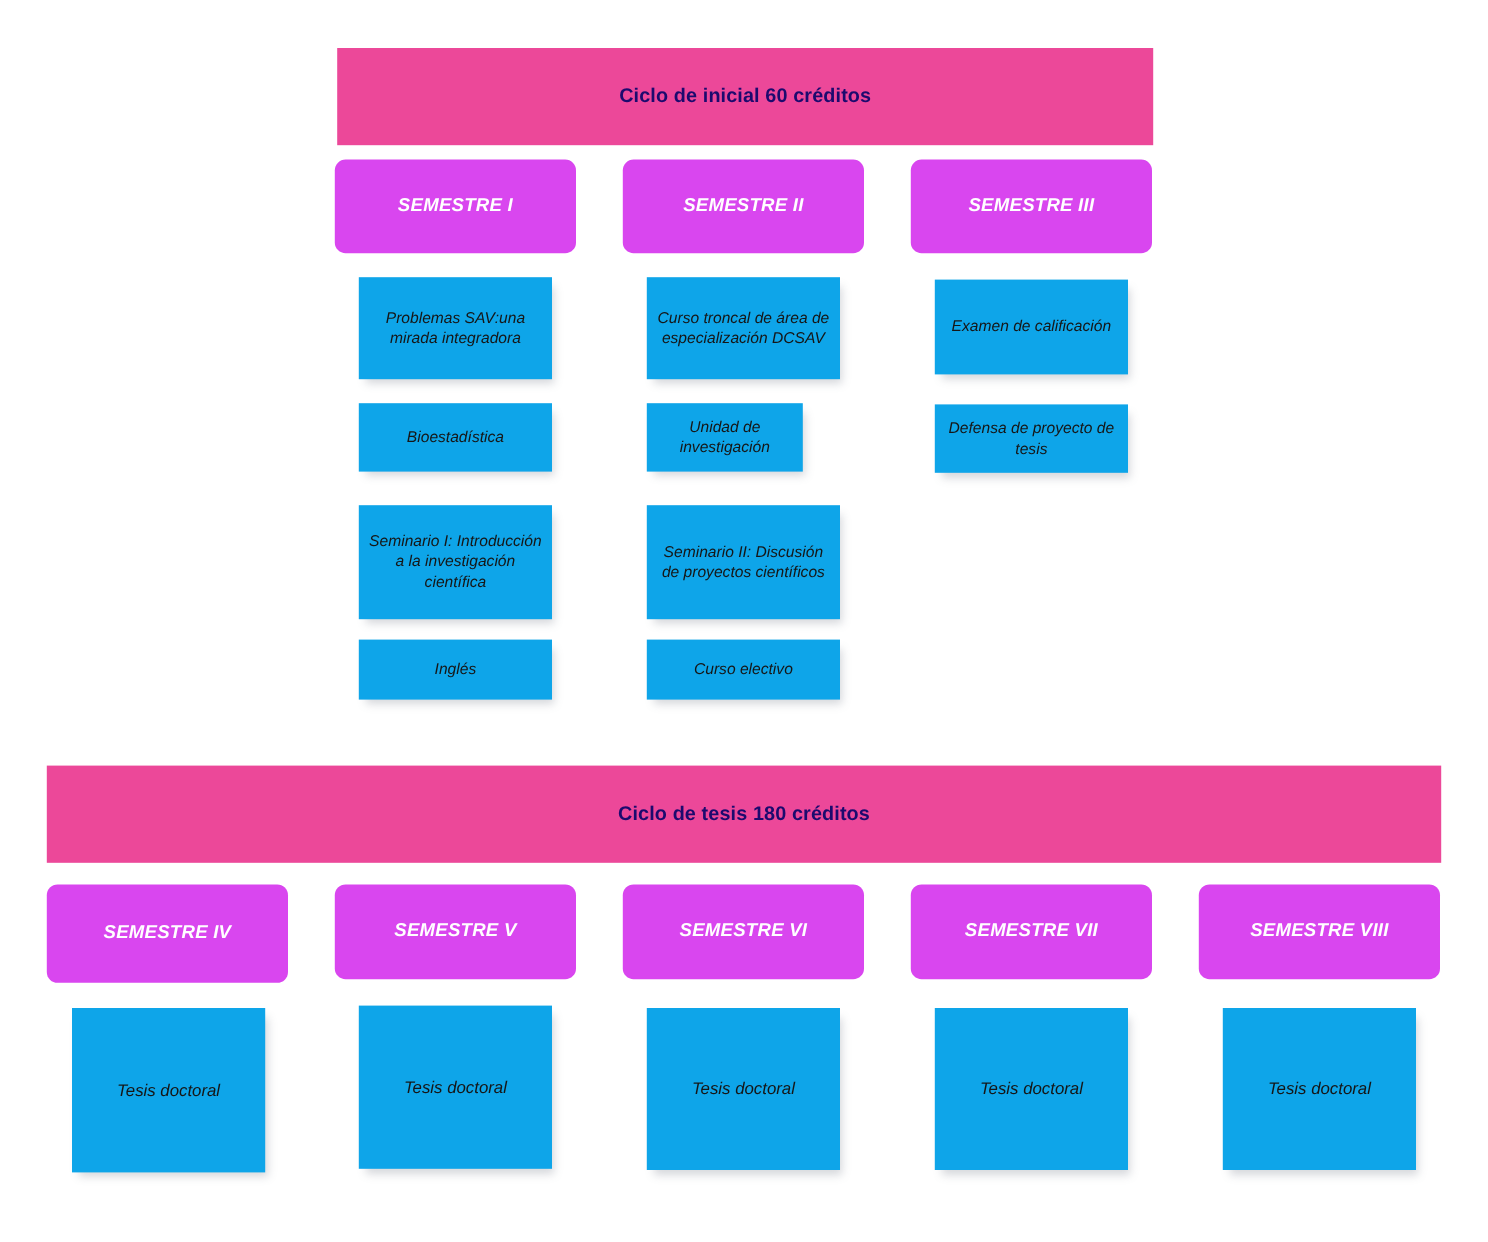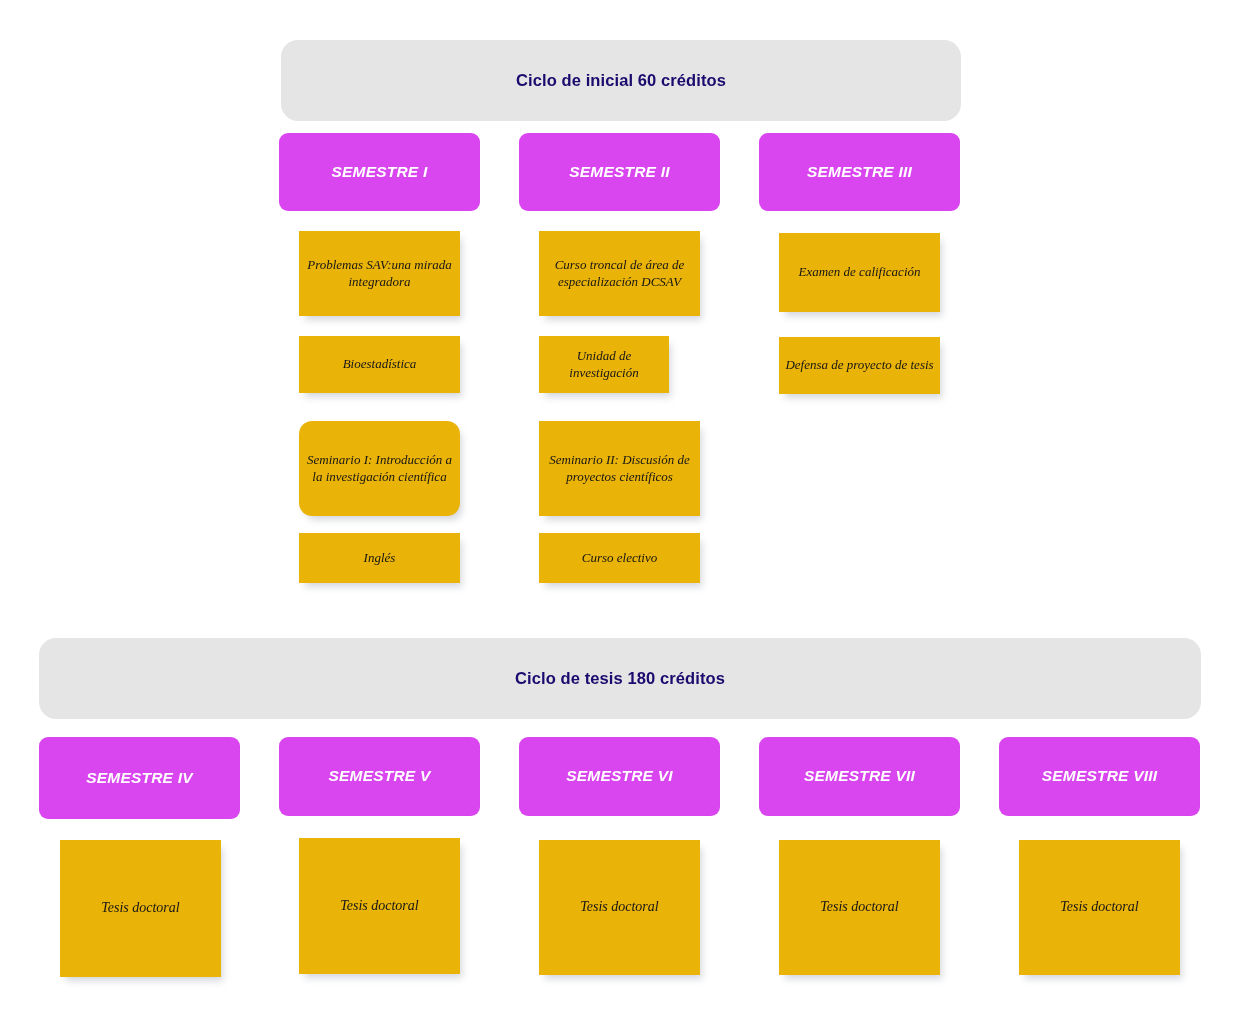--- a/index.html
+++ b/index.html
@@ -20,22 +20,22 @@
   #diagram {
     position: absolute;
     left: 0; top: 0;
     width: 1240px;
     height: 1035px;
   }
 
   
   .cycle-banner {
     position: absolute;
-    background: #e5e5e5;
-    border-radius: 17px;
+    background: #ec4899;
+    border-radius: 0;
     display: flex;
     align-items: center;
     justify-content: center;
     box-sizing: border-box;
   }
   .cycle-banner-label {
     color: #1c0a6e;
     font-size: 16.5px;
     font-weight: bold;
     letter-spacing: 0.1px;
@@ -59,29 +59,28 @@
     font-weight: bold;
     font-style: italic;
     text-align: center;
     letter-spacing: 0.2px;
     line-height: 1.2;
   }
 
   
   .course-card {
     position: absolute;
-    background: #eab308;
+    background: #0ea5e9;
     border-radius: 0;
     display: flex;
     align-items: center;
     justify-content: center;
     box-sizing: border-box;
     box-shadow: 4px 6px 7px -2px rgba(120,125,140,0.30);
     padding: 2px 6px;
-    font-family: Liberation Serif, serif;
   }
   .course-card-label {
     color: #161616;
     font-size: 13px;
     font-style: italic;
     text-align: center;
     line-height: 1.30;
   }
 
   .thesis-card .course-card-label {
@@ -106,21 +105,21 @@
   <div class="semester-chip" style="left:759px; top:133px; width:201px; height:78px;">
     <span class="semester-chip-label">SEMESTRE III</span>
   </div>
 
   <div class="course-card" style="left:299px; top:231px; width:161px; height:85px;">
     <span class="course-card-label">Problemas SAV:una mirada integradora</span>
   </div>
   <div class="course-card" style="left:299px; top:336px; width:161px; height:57px;">
     <span class="course-card-label">Bioestadística</span>
   </div>
-  <div class="course-card" style="left:299px; top:421px; width:161px; height:95px;border-radius:13px;">
+  <div class="course-card" style="left:299px; top:421px; width:161px; height:95px;">
     <span class="course-card-label">Seminario I: Introducción a la investigación científica</span>
   </div>
   <div class="course-card" style="left:299px; top:533px; width:161px; height:50px;align-items:center;">
     <span class="course-card-label">Inglés</span>
   </div>
 
   <div class="course-card" style="left:539px; top:231px; width:161px; height:85px;">
     <span class="course-card-label">Curso troncal de área de especialización DCSAV</span>
   </div>
   <div class="course-card" style="left:539px; top:336px; width:130px; height:57px;">

